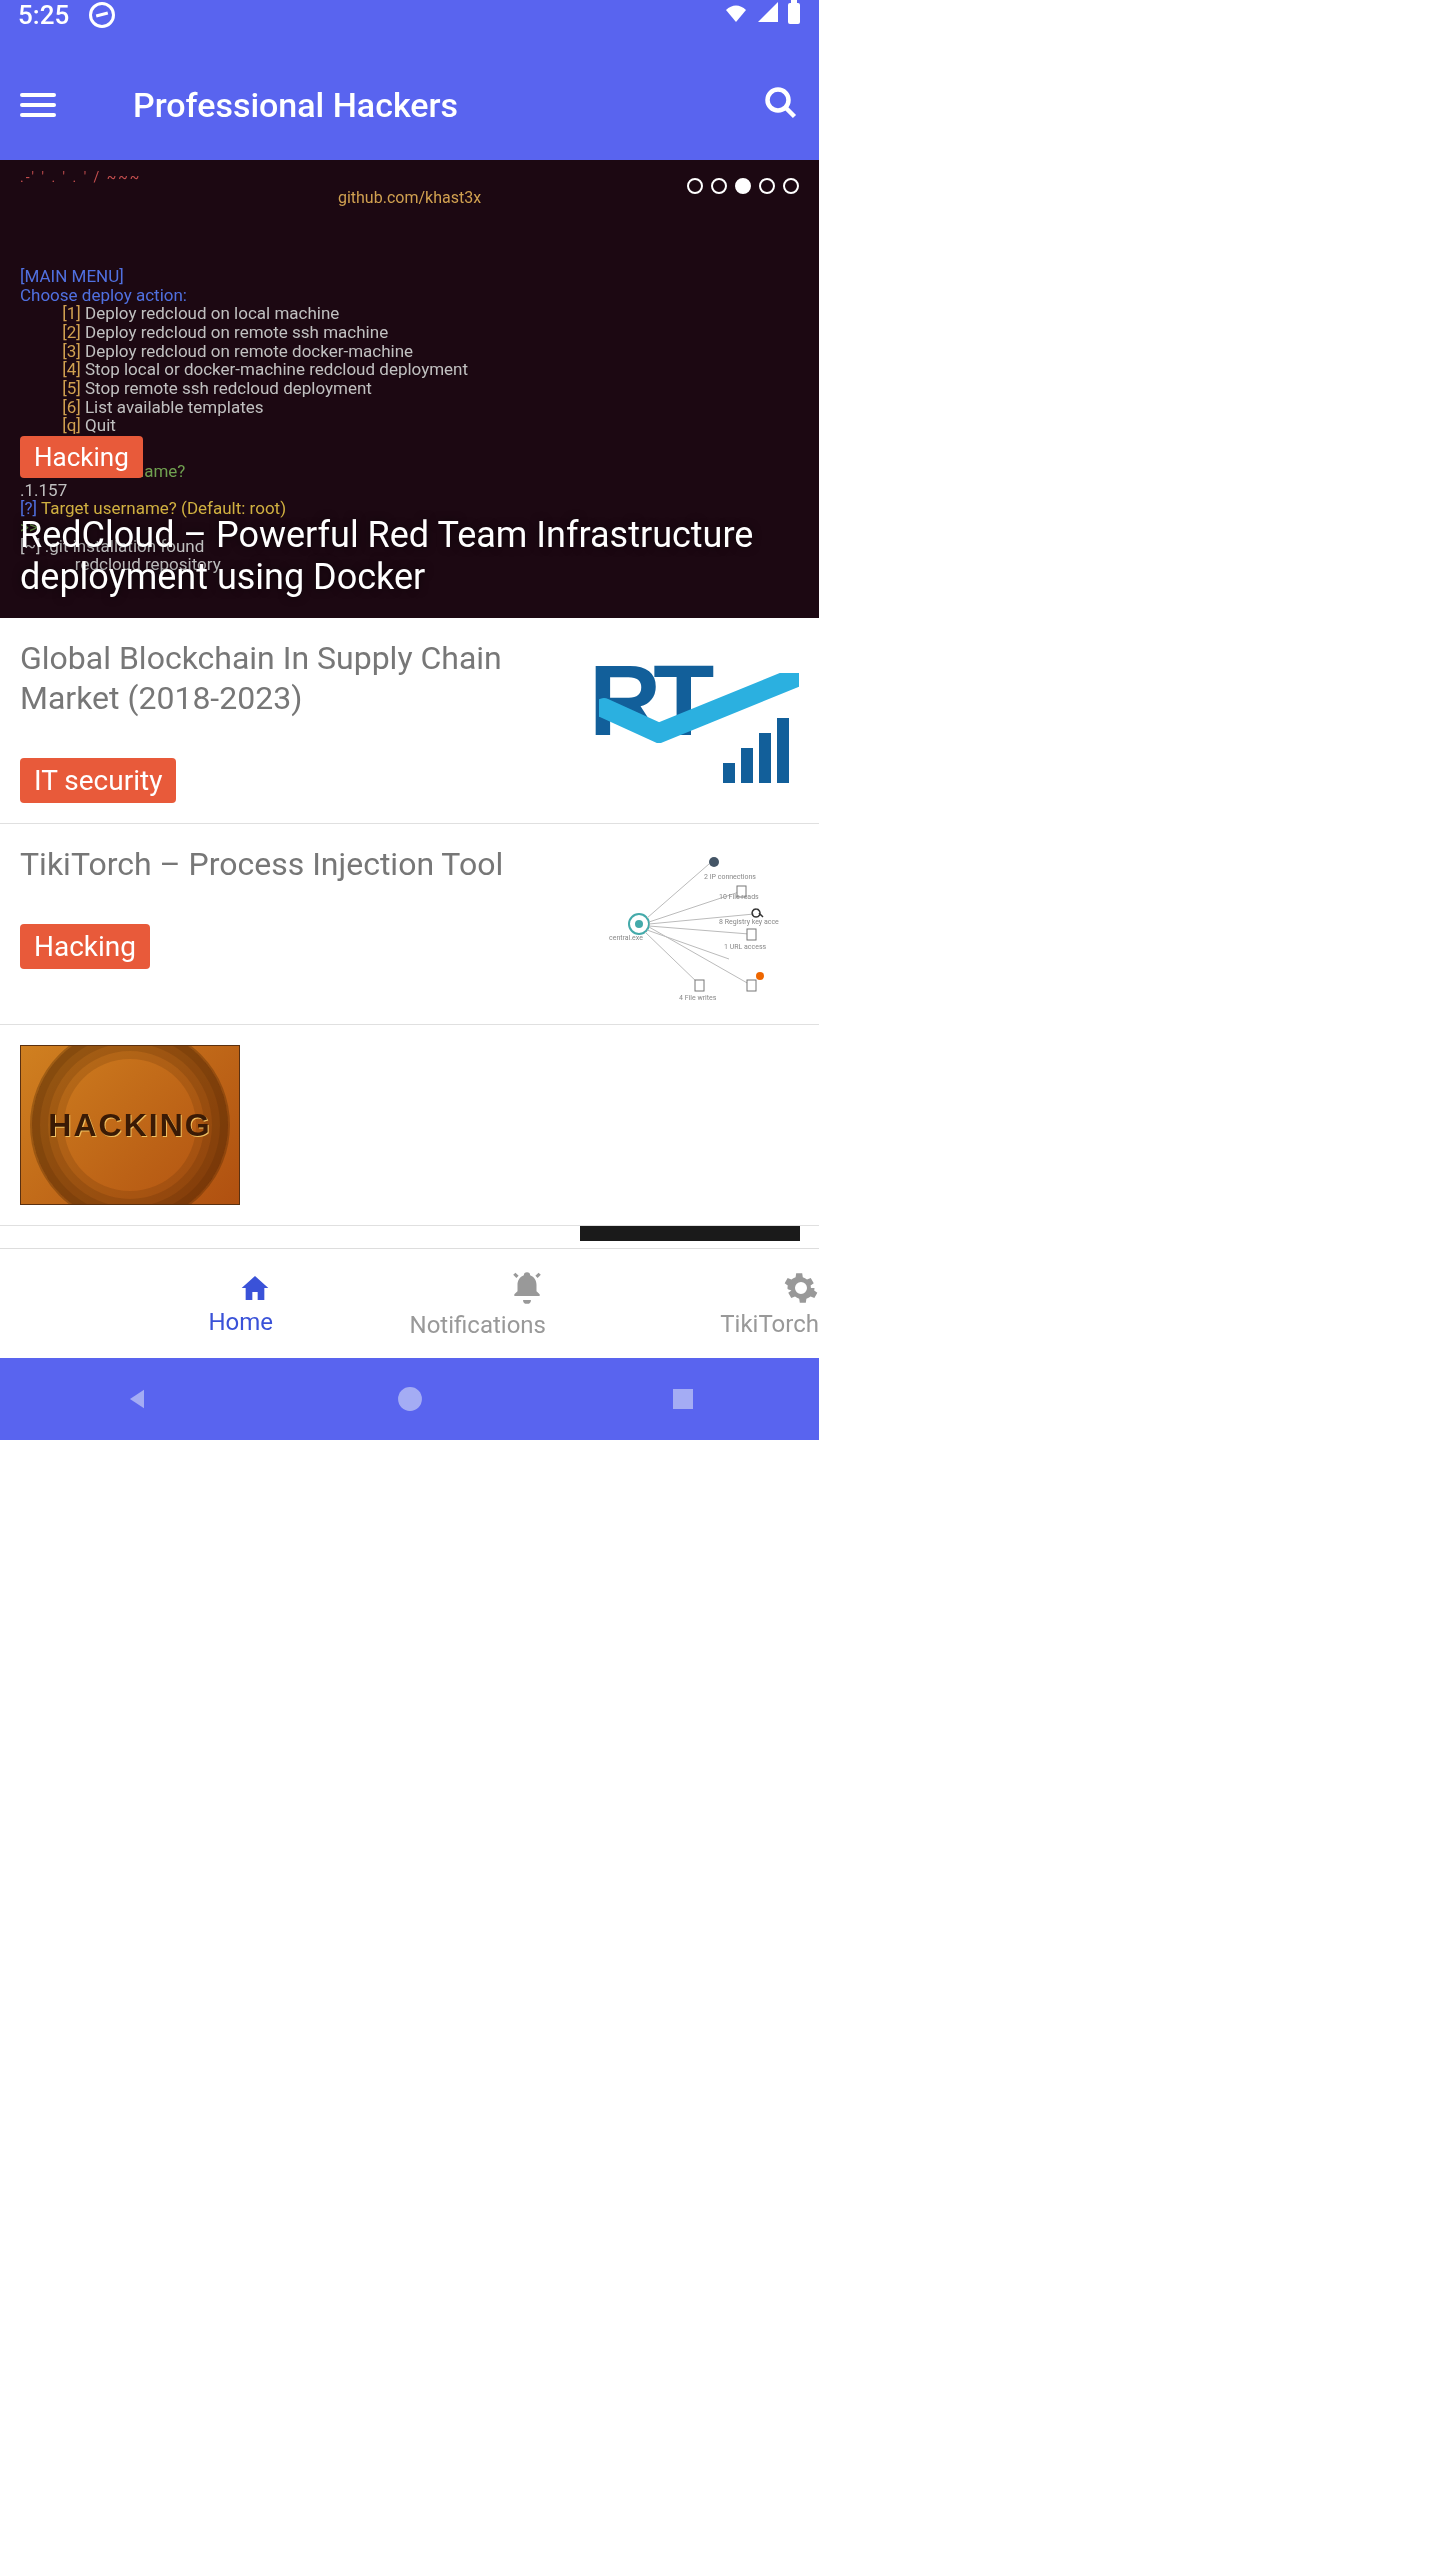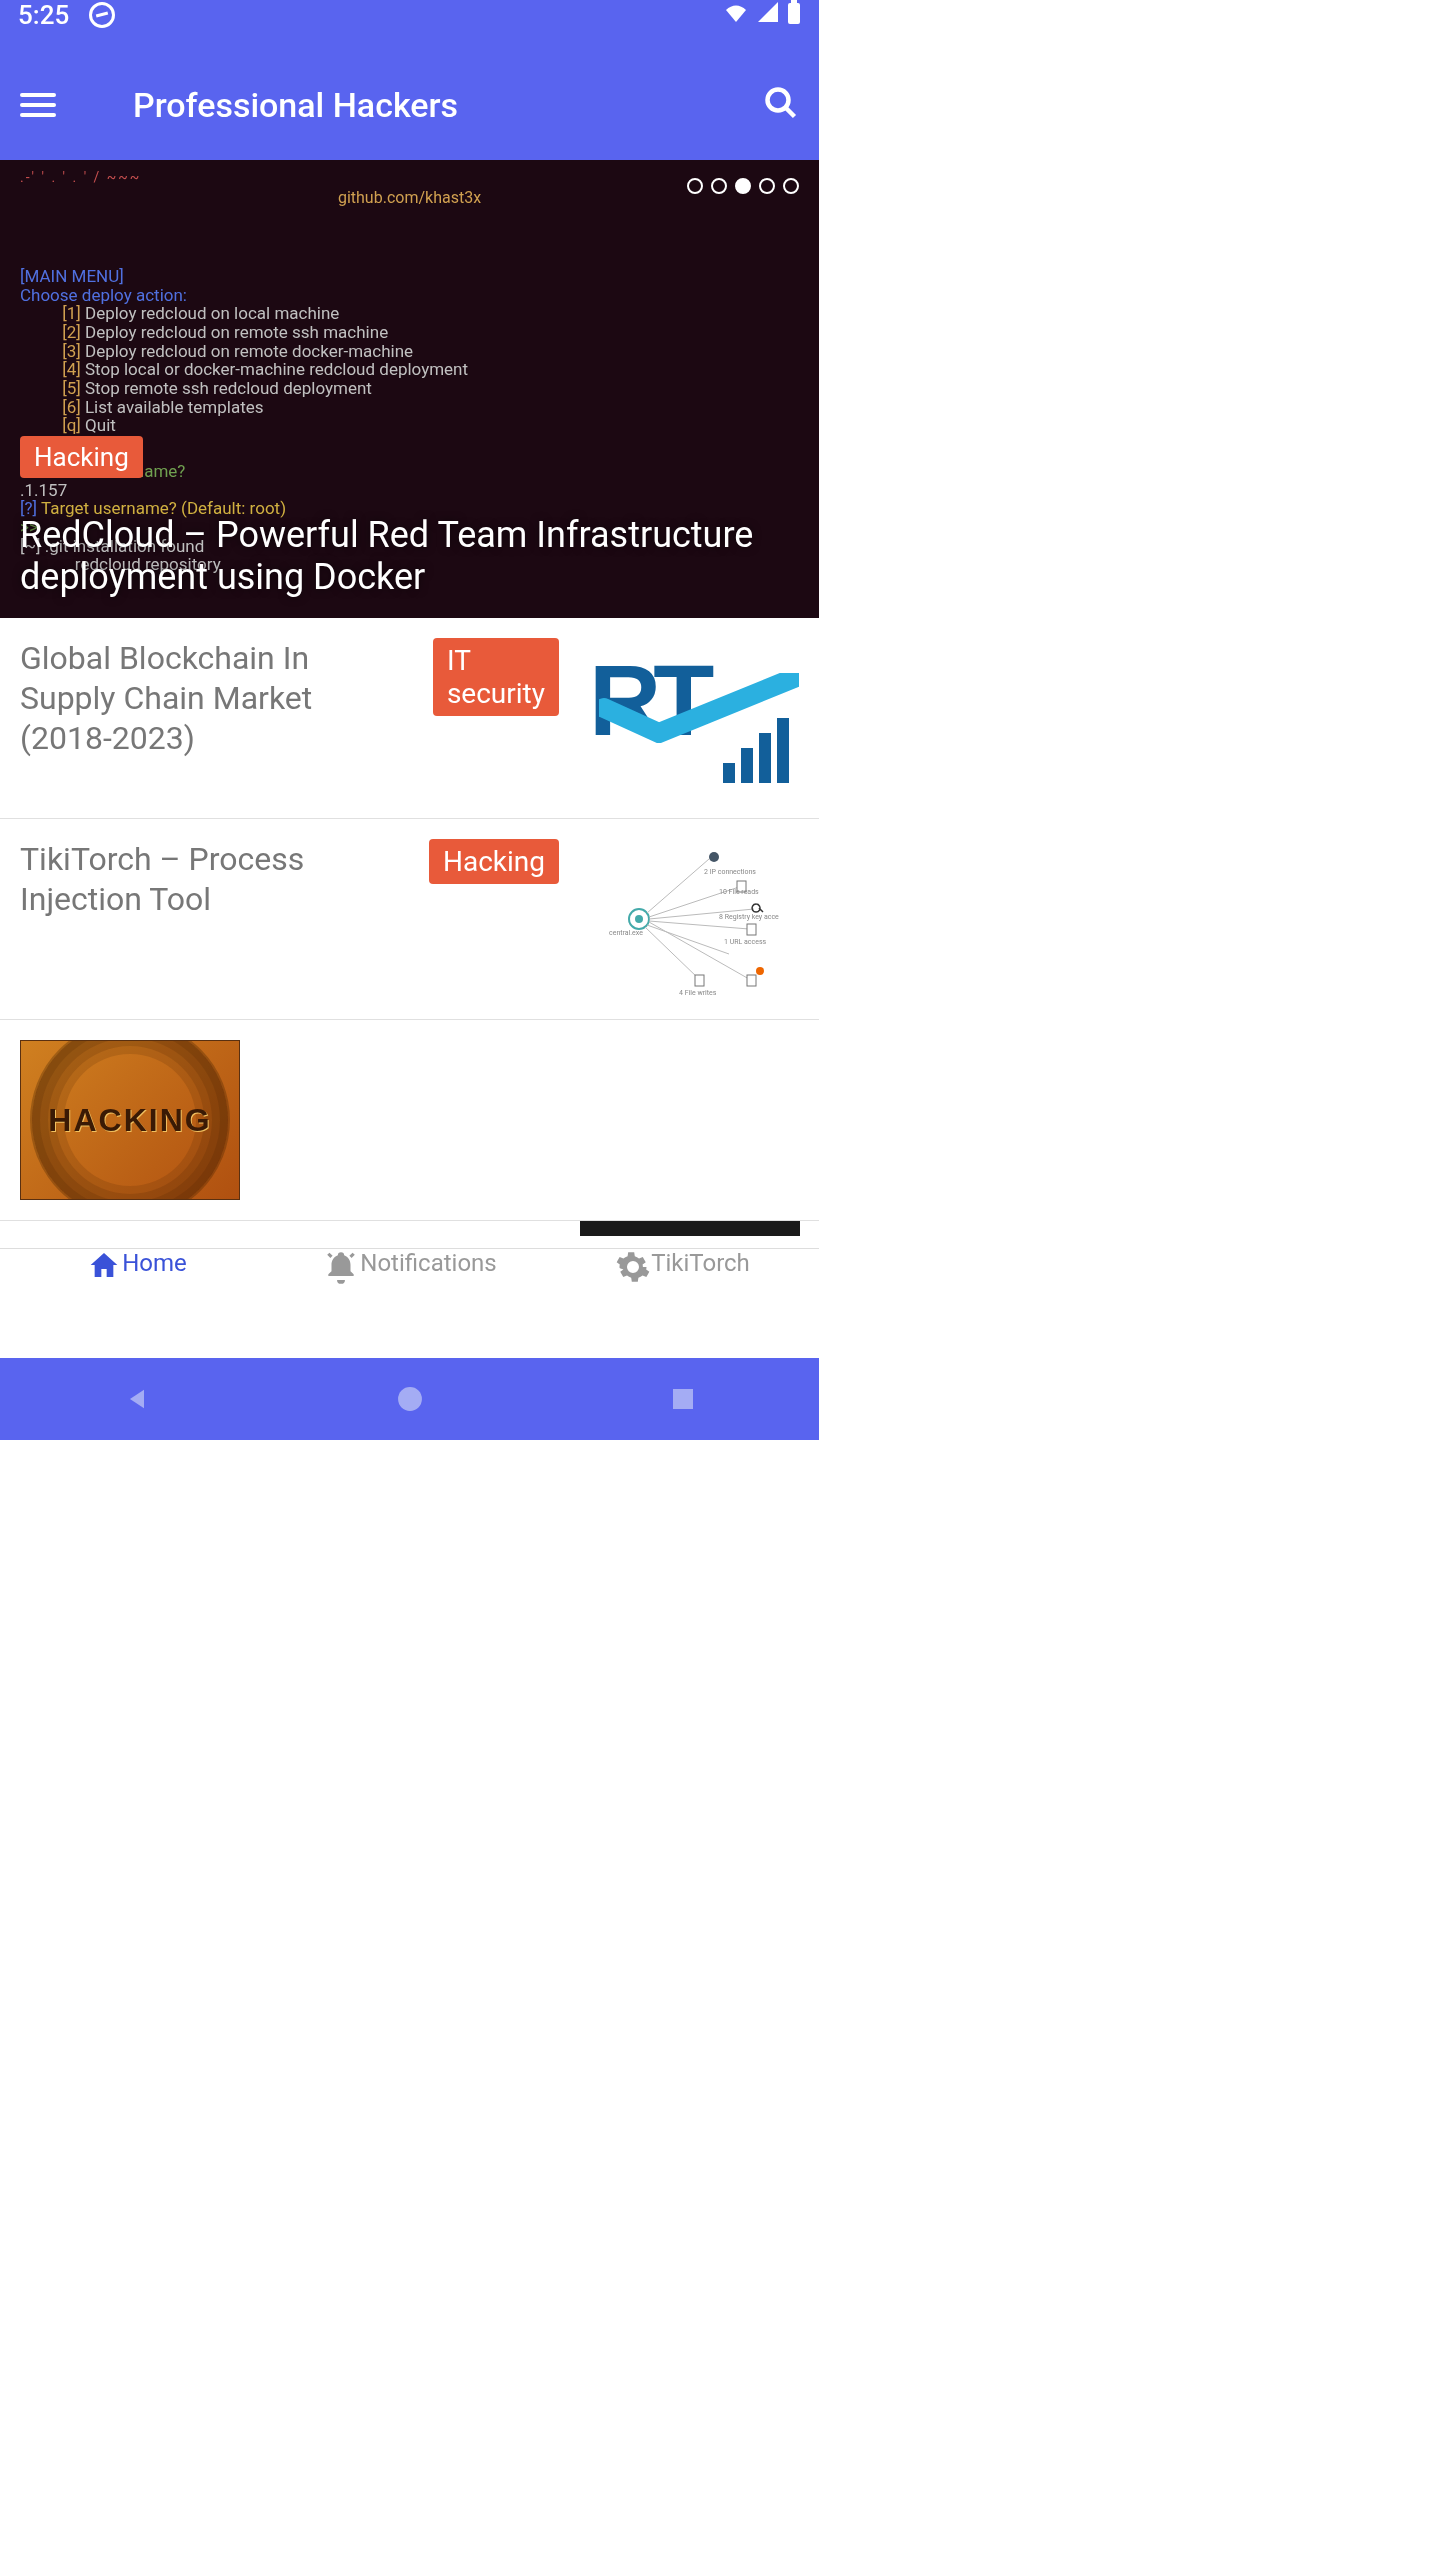--- a/index.html
+++ b/index.html
@@ -166,21 +166,21 @@
     .list-item {
       display: flex;
       padding: 20px;
       border-bottom: 1px solid #e0e0e0;
       gap: 20px;
       align-items: flex-start;
     }
     .list-item-body {
       flex: 1;
       display: flex;
-      flex-direction: row;
+      flex-direction: column;
       gap: 40px;
     }
     .list-item-title {
       font-size: 32px;
       color: #777;
       font-weight: 400;
       line-height: 1.25;
     }
     .list-tag {
       background: #e85a3a;
@@ -268,22 +268,22 @@
     }
     .bottom-nav {
       height: 110px;
       background: #fff;
       border-top: 1px solid #ddd;
       display: flex;
     }
     .nav-item {
       flex: 1;
       display: flex;
-      flex-direction: row;
-      align-items: flex-start;
+      flex-direction: column;
+      align-items: flex-end;
       justify-content: center;
       color: #999;
     }
     .nav-item.active {
       color: #3a52d8;
     }
     .nav-label {
       font-size: 24px;
     }
     .sys-nav {

